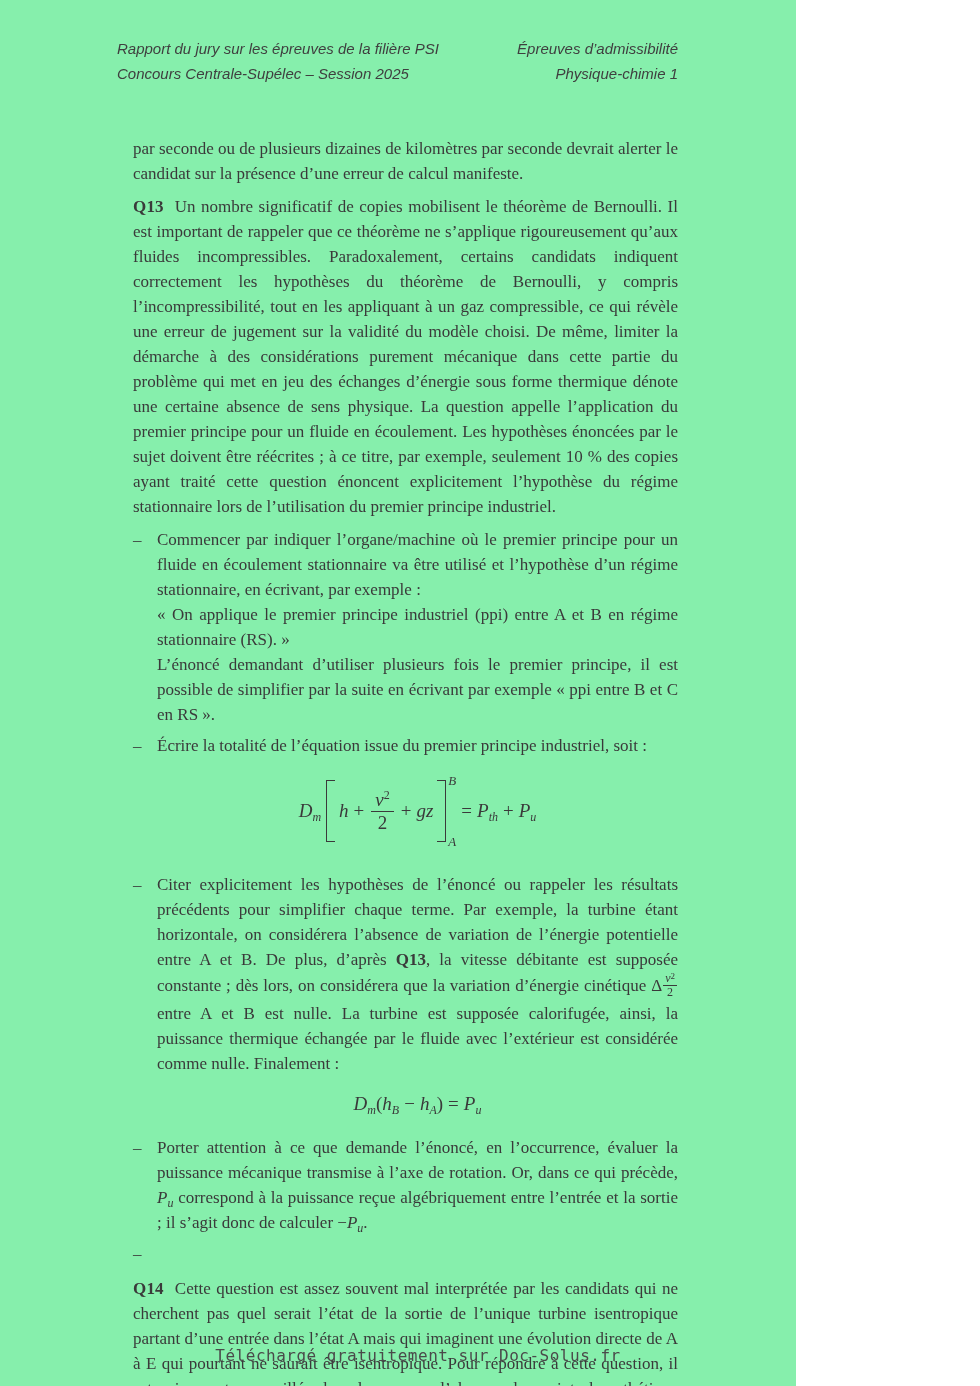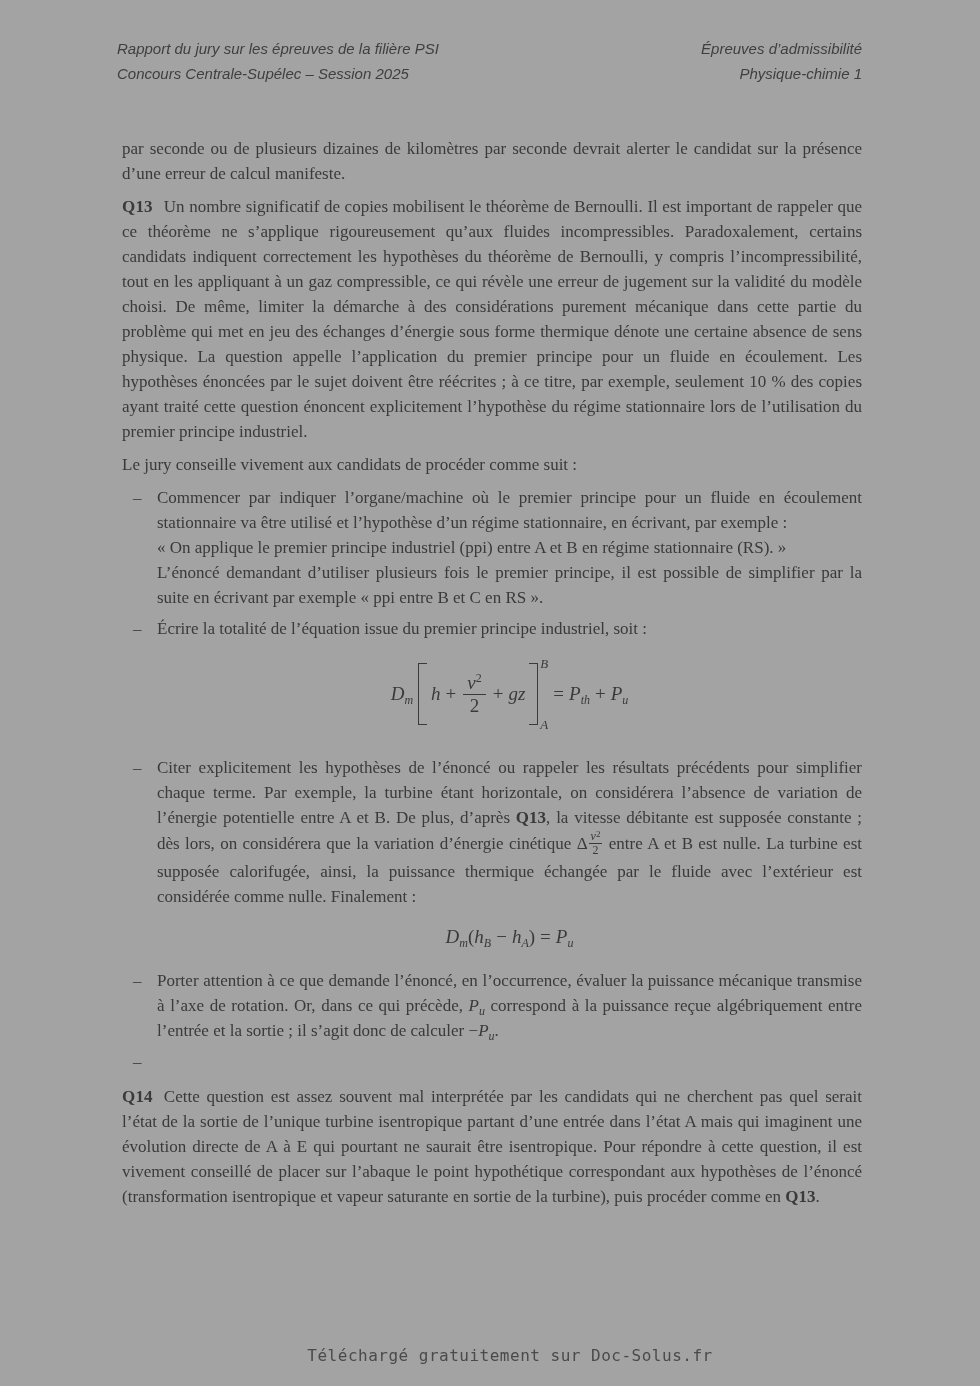--- a/index.html
+++ b/index.html
@@ -1,20 +1,20 @@
 <!DOCTYPE html>
 <html lang="fr"><head>
 <meta charset="utf-8">
 <style>
   html, body { margin: 0; padding: 0; background: #ffffff; }
   .page {
     position: relative;
-    width: 980px;
+    width: 796px;
     height: 1386px;
-    background: #a3a3a3;
+    background: #86efac;
     font-family: "Liberation Serif", "DejaVu Serif", serif;
     color: #3a3a3a;
     overflow: hidden;
   }
   
   .page-header {
     position: absolute;
     top: 36px; left: 117px; right: 118px;
     display: flex;
     justify-content: space-between;
@@ -26,21 +26,21 @@
   }
   .page-header .right { text-align: right; }
   
   .doc-body {
     position: absolute;
     top: 136px; left: 117px; right: 118px;
     font-size: 17px;
     line-height: 25px;
     text-align: justify;
   }
-  .para { margin: 0 0 8px 5px; }
+  .para { margin: 0 0 8px 16px; }
   .q-label { font-weight: bold; margin-right: 11px; letter-spacing: 0.2px; }
   .bold { font-weight: bold; }
   
   .dash-list { margin: 2px 0 10px 0; padding: 0; list-style: none; }
   .dash-list li { display: flex; margin: 0 0 6px 0; }
   .dash-list .marker { width: 24px; margin-left: 16px; flex: 0 0 24px; }
   .dash-list .li-body { flex: 1 1 auto; min-width: 0; }
   
   .mi { font-style: italic; }
   .rm { font-style: normal; }
@@ -143,23 +143,20 @@
   <main class="doc-body">
 
     <p class="para">
       <span>par seconde ou de plusieurs dizaines de kilomètres par seconde devrait alerter le candidat sur la présence d’une erreur de calcul manifeste.</span>
     </p>
 
     <p class="para">
       <span class="q-label">Q13</span><span>Un nombre significatif de copies mobilisent le théorème de Bernoulli. Il est important de rappeler que ce théorème ne s’applique rigoureusement qu’aux fluides incompressibles. Paradoxalement, certains candidats indiquent correctement les hypothèses du théorème de Bernoulli, y compris l’incompressibilité, tout en les appliquant à un gaz compressible, ce qui révèle une erreur de jugement sur la validité du modèle choisi. De même, limiter la démarche à des considérations purement mécanique dans cette partie du problème qui met en jeu des échanges d’énergie sous forme thermique dénote une certaine absence de sens physique. La question appelle l’application du premier principe pour un fluide en écoulement. Les hypothèses énoncées par le sujet doivent être réécrites ; à ce titre, par exemple, seulement 10 % des copies ayant traité cette question énoncent explicitement l’hypothèse du régime stationnaire lors de l’utilisation du premier principe industriel.</span>
     </p>
 
-    <p class="para">
-      <span>Le jury conseille vivement aux candidats de procéder comme suit :</span>
-    </p>
 
     <ul class="dash-list">
 
       <li>
         <span class="marker">–</span>
         <div class="li-body">
           <div>Commencer par indiquer l’organe/machine où le premier principe pour un fluide en écoulement stationnaire va être utilisé et l’hypothèse d’un régime stationnaire, en écrivant, par exemple :</div>
           <div>« On applique le premier principe industriel (ppi) entre A et B en régime stationnaire (RS). »</div>
           <div>L’énoncé demandant d’utiliser plusieurs fois le premier principe, il est possible de simplifier par la suite en écrivant par exemple « ppi entre B et C en RS ».</div>
         </div>

